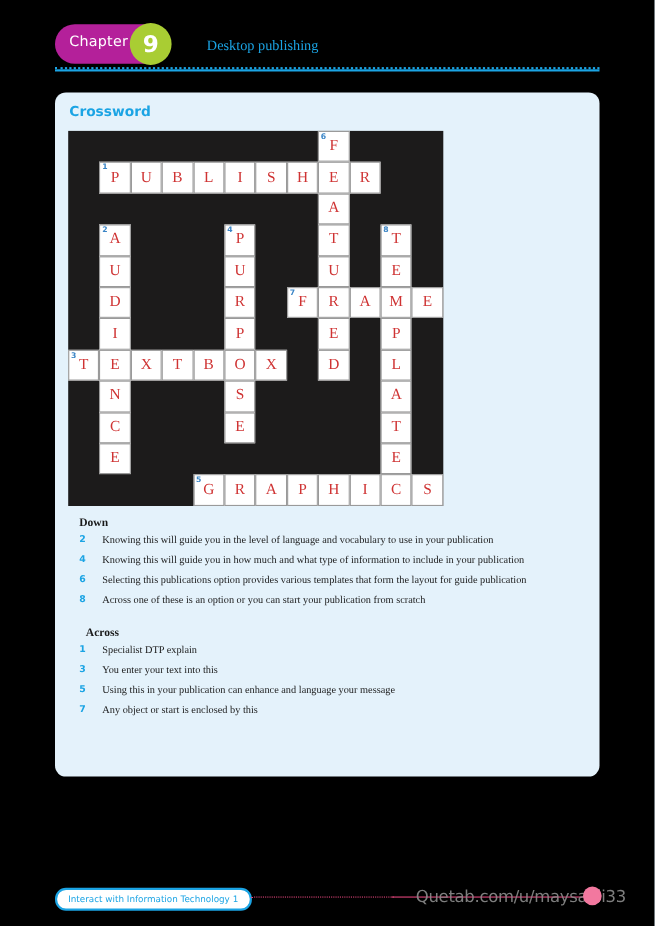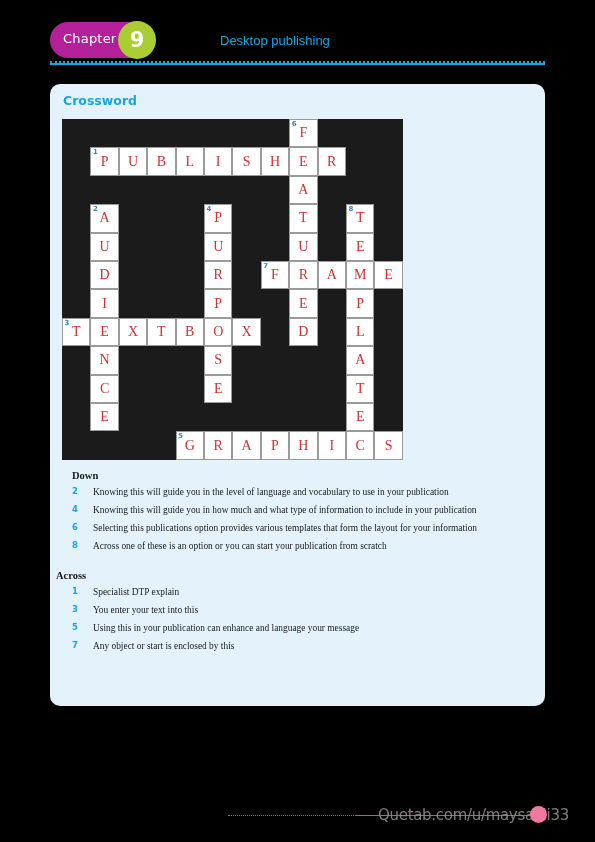--- a/index.html
+++ b/index.html
@@ -22,21 +22,21 @@
     position:absolute;left:68px;top:-1px;width:38px;height:38px;border-radius:50%;
     background:#a9cd33;
   }
   .chapter-num{
     position:absolute;left:68px;top:-1px;width:38px;height:38px;
     display:flex;align-items:center;justify-content:center;
     color:#ffffff;font-family:"DejaVu Sans", sans-serif;font-size:21px;font-weight:bold;
   }
   .chapter-title{
     position:absolute;left:138px;top:11px;color:#1ba4e4;
-    font-family:Liberation Sans, sans-serif;font-size:13px;margin-left:32px;
+    font-family:Liberation Serif, serif;font-size:13px;
   }
   .header-rule{
     position:absolute;left:0;top:39px;width:495px;height:0;
     border-top:2px dotted #1ba4e4;
   }
   .header-rule2{
     position:absolute;left:0;top:41px;width:495px;height:2px;background:#1ba4e4;
   }
   
   #panel{
@@ -303,44 +303,47 @@
       <div class="clue-row" style="left: 22px; top: 402px;">
         <div class="clue-num">2</div>
         <div class="clue-txt">Knowing this will guide you in the level of language and vocabulary to use in your publication</div>
       </div>
       <div class="clue-row" style="left: 22px; top: 420px;">
         <div class="clue-num">4</div>
         <div class="clue-txt">Knowing this will guide you in how much and what type of information to include in your publication</div>
       </div>
       <div class="clue-row" style="left: 22px; top: 438px;">
         <div class="clue-num">6</div>
-        <div class="clue-txt">Selecting this publications option provides various templates that form the layout for your information</div>
+        <div class="clue-txt">Selecting this publications option provides various templates that form the layout for guide publication</div>
       </div>
       <div class="clue-row" style="left: 22px; top: 456px;">
         <div class="clue-num">8</div>
         <div class="clue-txt">Across one of these is an option or you can start your publication from scratch</div>
       </div>
-      <div class="clue-head" style="left: 6px; top: 486px;">Across</div>
+      <div class="clue-head" style="left: 28px; top: 486px;">Across</div>
       <div class="clue-row" style="left: 22px; top: 502px;">
         <div class="clue-num">1</div>
         <div class="clue-txt">Specialist DTP explain</div>
       </div>
       <div class="clue-row" style="left: 22px; top: 520px;">
         <div class="clue-num">3</div>
         <div class="clue-txt">You enter your text into this</div>
       </div>
       <div class="clue-row" style="left: 22px; top: 538px;">
         <div class="clue-num">5</div>
         <div class="clue-txt">Using this in your publication can enhance and language your message</div>
       </div>
       <div class="clue-row" style="left: 22px; top: 556px;">
         <div class="clue-num">7</div>
         <div class="clue-txt">Any object or start is enclosed by this</div>
       </div>
     </div>
 </div>
 
 <div id="footer">
+  <div class="foot-pill">
+    <span>Interact with Information Technology 1</span>
+  </div>
   <div class="foot-dots"></div>
   <div class="foot-line"></div>
   <div class="watermark">Quetab.com/u/maysaali33</div>
   <div class="wm-badge"></div>
 </div>
 
 </body></html>

